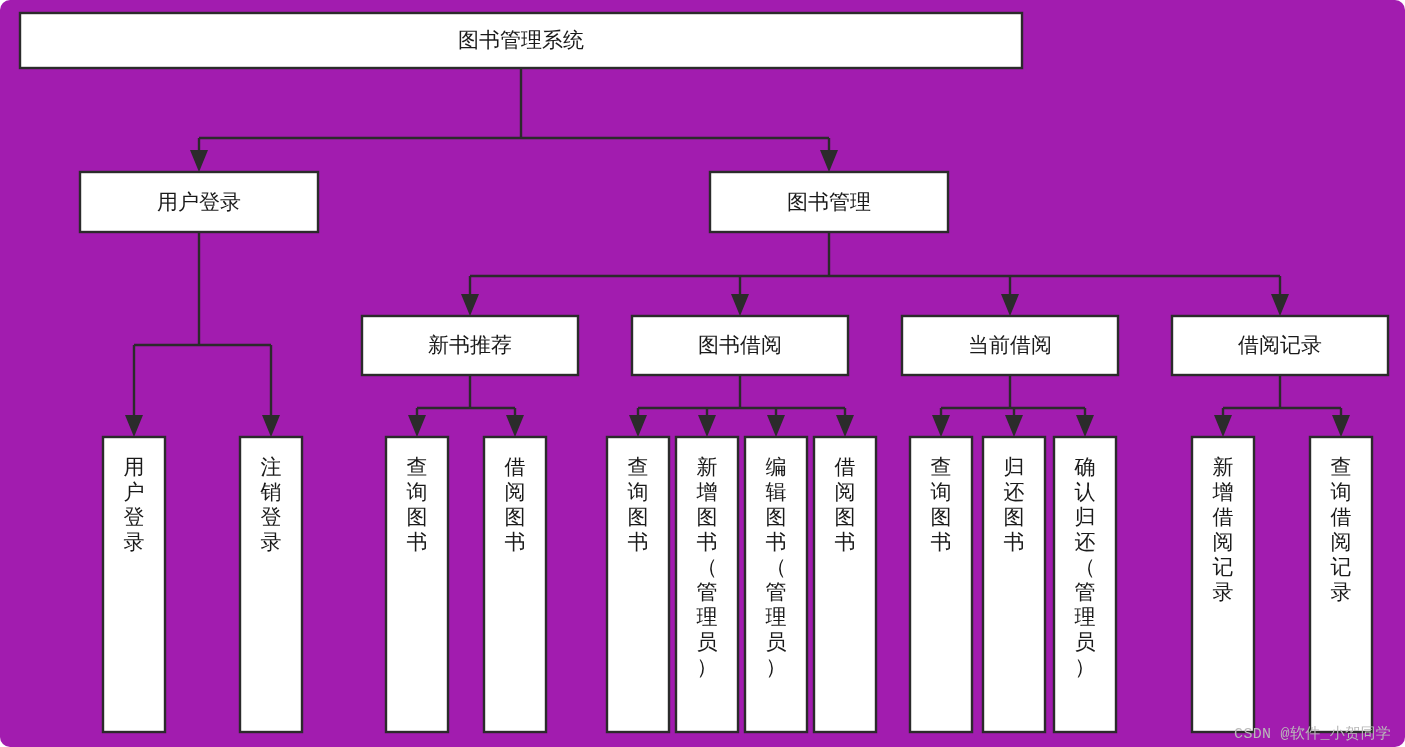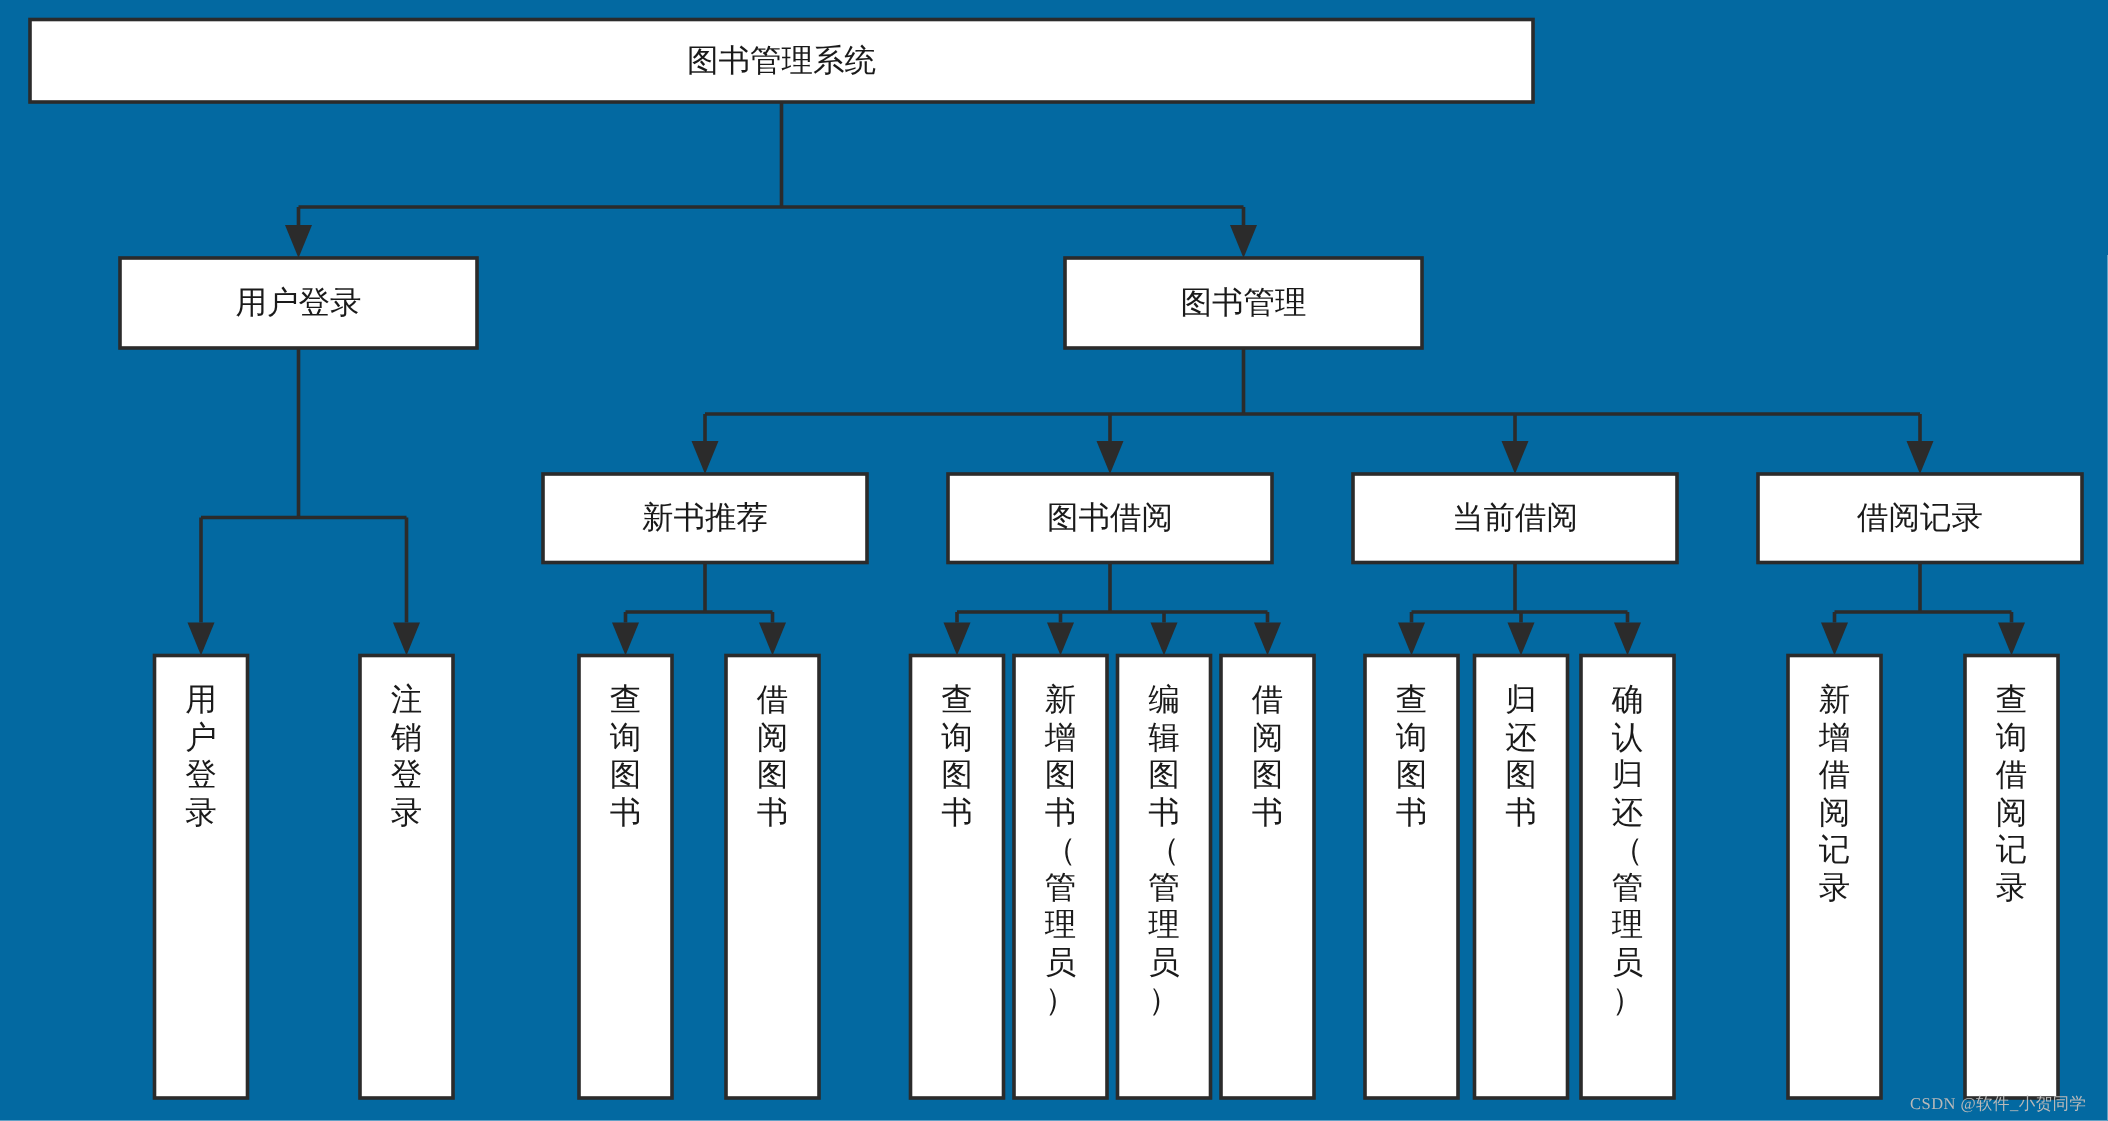--- a/index.html
+++ b/index.html
@@ -11,21 +11,22 @@
   body {
     width: 1405px;
     height: 747px;
     font-family: "Liberation Sans", "DejaVu Sans", sans-serif;
     overflow: hidden;
   }
   #diagram-root {
     position: relative;
     width: 1405px;
     height: 747px;
-    background: #0369a1;
+    background: #a21caf;
+    border-radius: 10px;
   }
   svg.diagram-canvas {
     position: absolute;
     left: 0;
     top: 0;
     width: 1405px;
     height: 747px;
     display: block;
   }
   .node-box {
@@ -53,22 +54,22 @@
   .node-label-vertical {
     fill: #1a1a1a;
     font-family: "Liberation Sans", "DejaVu Sans", sans-serif;
     font-size: 21px;
     text-anchor: middle;
   }
   .watermark-text {
     position: absolute;
     right: 14px;
     bottom: 4px;
-    font-family: Liberation Serif, serif;
-    font-size: 11px;
+    font-family: Liberation Mono, monospace;
+    font-size: 15px;
     color: #b9b9b9;
     white-space: nowrap;
     letter-spacing: 0.3px;
     user-select: none;
     margin-top: 48px;
   }
 </style>
 </head>
 <body>
 

